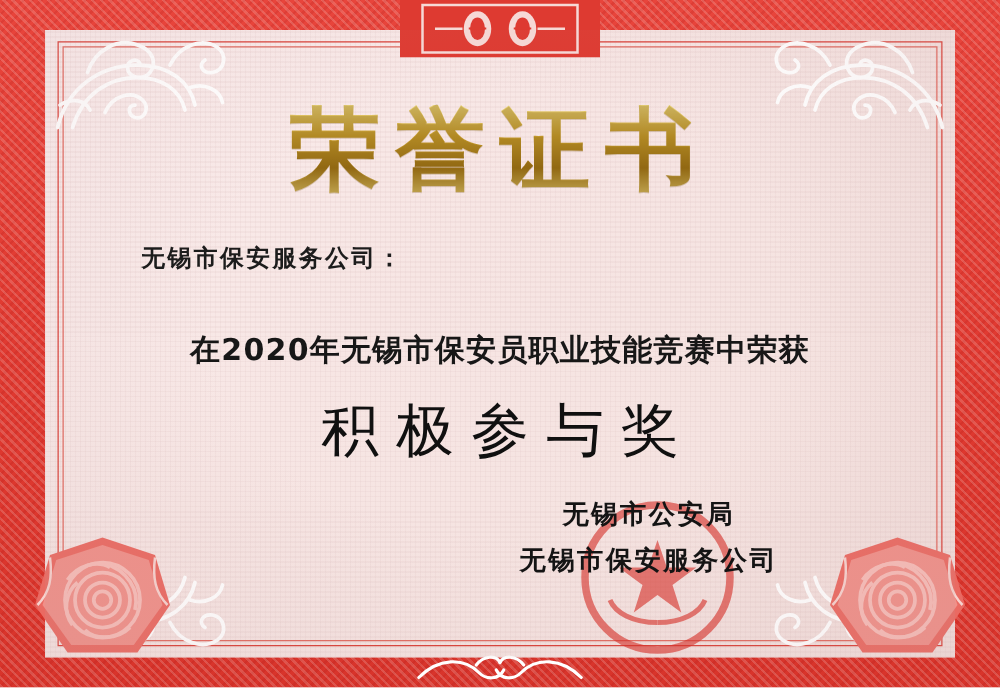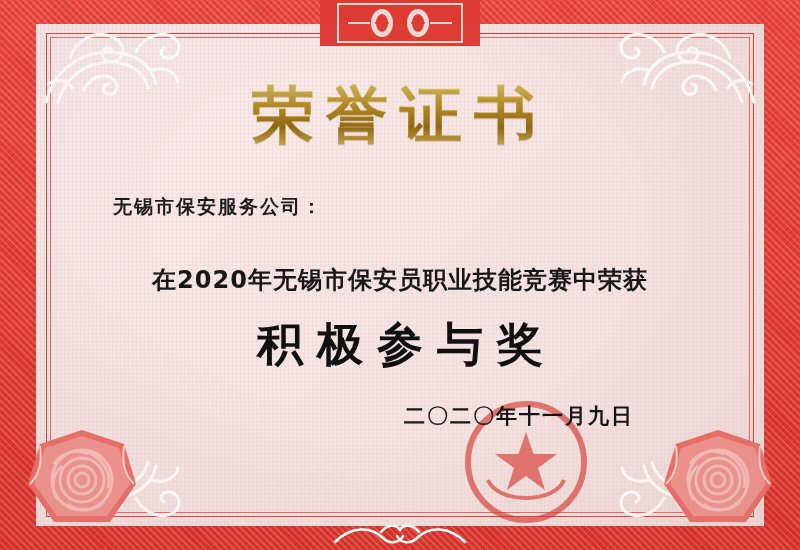--- a/index.html
+++ b/index.html
@@ -110,21 +110,21 @@
     box-sizing: border-box;
   }
 
   .cert-title {
     position: absolute;
     left: 0; right: 12px;
     top: 38px;
     text-align: center;
     font-family: Liberation Serif, serif;
     font-weight: bold;
-    font-size: 62px;
+    font-size: 72px;
     letter-spacing: 12px;
     text-indent: 12px;
     line-height: 1;
     color: #b8912a;
     background: linear-gradient(180deg, #e8d27a 0%, #c59b2c 35%, #9a6f15 70%, #d9bf67 100%);
     -webkit-background-clip: text;
     background-clip: text;
     -webkit-text-fill-color: transparent;
     text-shadow: 0 1px 0 rgba(120,85,10,0.25);
   }
@@ -152,21 +152,21 @@
     letter-spacing: 1px;
     color: #171717;
   }
 
   .award-name {
     position: absolute;
     left: 0; right: 0;
     top: 268px;
     text-align: center;
     font-family: "DejaVu Sans", "Liberation Sans", sans-serif;
-    font-weight: bold;
+    font-weight: normal;
     font-size: 46px;
     letter-spacing: 14px;
     text-indent: 14px;
     color: #101010;
   }
 
   .signature-block {
     position: absolute;
     right: 96px;
     top: 350px;
@@ -362,17 +362,18 @@
     <div class="seal">
       <svg viewBox="0 0 128 128">
         <circle cx="64" cy="64" r="58" fill="none" stroke="#d6332c" stroke-width="6"></circle>
         <path d="M64 34 L71.5 56 L95 56 L76 70 L83 92 L64 78 L45 92 L52 70 L33 56 L56.5 56 Z" fill="#d6332c"></path>
         <path d="M64 100 C 44 100, 30 92, 26 82" fill="none" stroke="#d6332c" stroke-width="4"></path>
         <path d="M64 100 C 84 100, 98 92, 102 82" fill="none" stroke="#d6332c" stroke-width="4"></path>
       </svg>
     </div>
 
     <div class="signature-block">
-      <div class="issue-date">二〇二〇年十一月九日</div>
+      <div class="issuer">无锡市公安局</div>
+      <div class="issue-date">无锡市保安服务公司</div>
     </div>
 
   </div>
 </div>
 
 </body></html>

